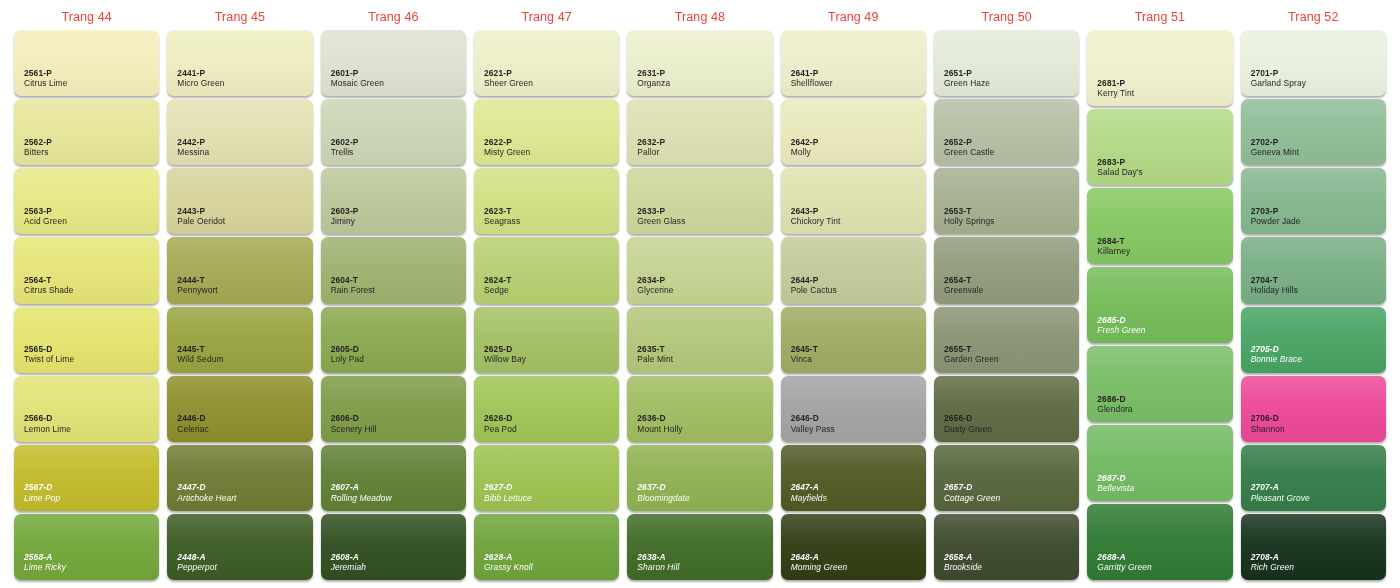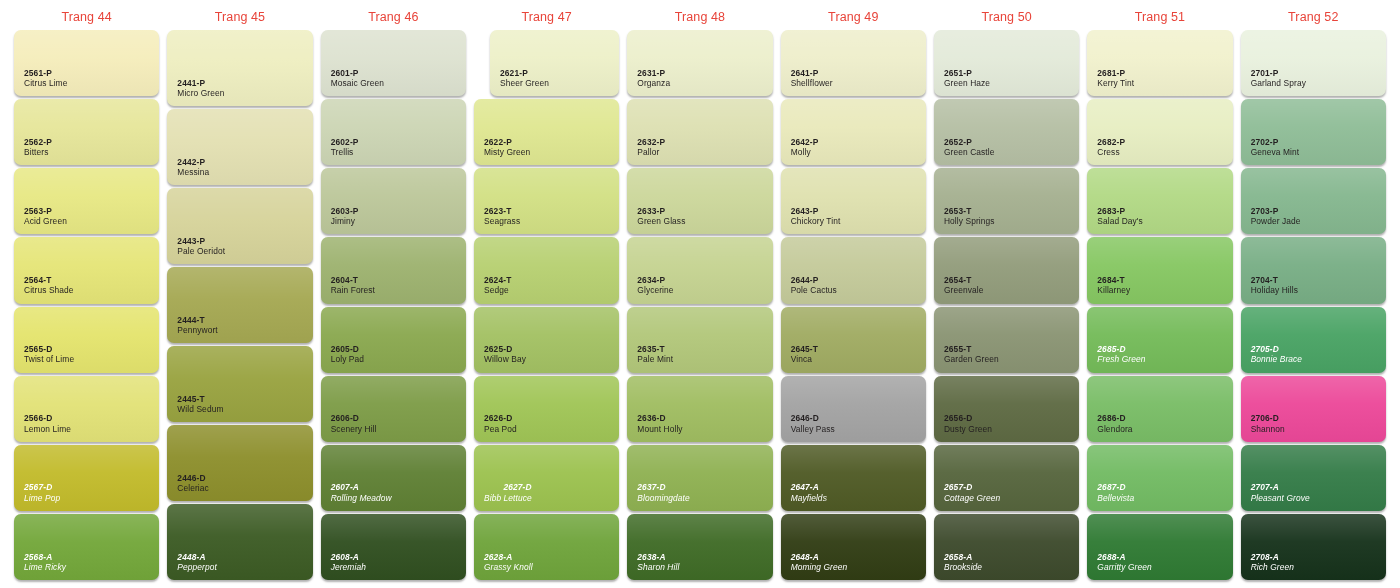--- a/index.html
+++ b/index.html
@@ -199,20 +199,27 @@
               <span class="swatch-name">Wild Sedum</span>
             </div>
           </div>
           <div class="swatch txt-dark" style="background: rgb(141, 143, 44);">
             <div class="sheen"></div>
             <div class="swatch-text">
               <span class="swatch-code">2446-D</span>
               <span class="swatch-name">Celeriac</span>
             </div>
           </div>
+          <div class="swatch txt-light" style="background: rgb(111, 122, 51);">
+            <div class="sheen"></div>
+            <div class="swatch-text">
+              <span class="swatch-code">2447-D</span>
+              <span class="swatch-name">Artichoke Heart</span>
+            </div>
+          </div>
           <div class="swatch txt-light" style="background: rgb(60, 91, 36);">
             <div class="sheen"></div>
             <div class="swatch-text">
               <span class="swatch-code">2448-A</span>
               <span class="swatch-name">Pepperpot</span>
             </div>
           </div>
         </div>
       </div>
       <div class="column">
@@ -272,21 +279,21 @@
             <div class="swatch-text">
               <span class="swatch-code">2608-A</span>
               <span class="swatch-name">Jeremiah</span>
             </div>
           </div>
         </div>
       </div>
       <div class="column">
         <div class="col-header">Trang 47</div>
         <div class="swatches">
-          <div class="swatch txt-dark" style="background: rgb(237, 240, 200); margin-left: 16px;">
+          <div class="swatch txt-dark" style="background: rgb(237, 240, 200);">
             <div class="sheen"></div>
             <div class="swatch-text">
               <span class="swatch-code">2621-P</span>
               <span class="swatch-name">Sheer Green</span>
             </div>
           </div>
           <div class="swatch txt-dark" style="background: rgb(223, 231, 145);">
             <div class="sheen"></div>
             <div class="swatch-text">
               <span class="swatch-code">2622-P</span>
@@ -314,21 +321,21 @@
               <span class="swatch-name">Willow Bay</span>
             </div>
           </div>
           <div class="swatch txt-dark" style="background: rgb(160, 197, 86);">
             <div class="sheen"></div>
             <div class="swatch-text">
               <span class="swatch-code">2626-D</span>
               <span class="swatch-name">Pea Pod</span>
             </div>
           </div>
-          <div class="swatch txt-light" style="background: rgb(156, 194, 79); text-align: right;">
+          <div class="swatch txt-light" style="background: rgb(156, 194, 79);">
             <div class="sheen"></div>
             <div class="swatch-text">
               <span class="swatch-code">2627-D</span>
               <span class="swatch-name">Bibb Lettuce</span>
             </div>
           </div>
           <div class="swatch txt-light" style="background: rgb(111, 164, 59);">
             <div class="sheen"></div>
             <div class="swatch-text">
               <span class="swatch-code">2628-A</span>
@@ -521,27 +528,20 @@
         </div>
       </div>
       <div class="column">
         <div class="col-header">Trang 51</div>
         <div class="swatches">
           <div class="swatch txt-dark" style="background: rgb(241, 241, 205);">
             <div class="sheen"></div>
             <div class="swatch-text">
               <span class="swatch-code">2681-P</span>
               <span class="swatch-name">Kerry Tint</span>
-            </div>
-          </div>
-          <div class="swatch txt-dark" style="background: rgb(231, 238, 194);">
-            <div class="sheen"></div>
-            <div class="swatch-text">
-              <span class="swatch-code">2682-P</span>
-              <span class="swatch-name">Cress</span>
             </div>
           </div>
           <div class="swatch txt-dark" style="background: rgb(178, 217, 133);">
             <div class="sheen"></div>
             <div class="swatch-text">
               <span class="swatch-code">2683-P</span>
               <span class="swatch-name">Salad Day's</span>
             </div>
           </div>
           <div class="swatch txt-dark" style="background: rgb(134, 199, 98);">

